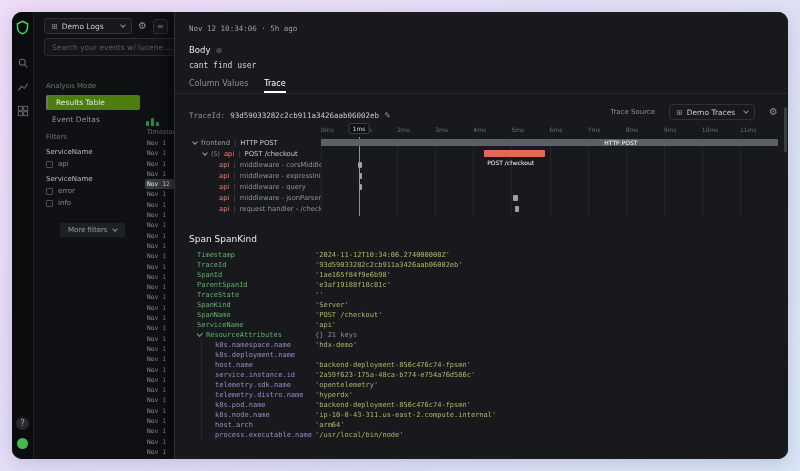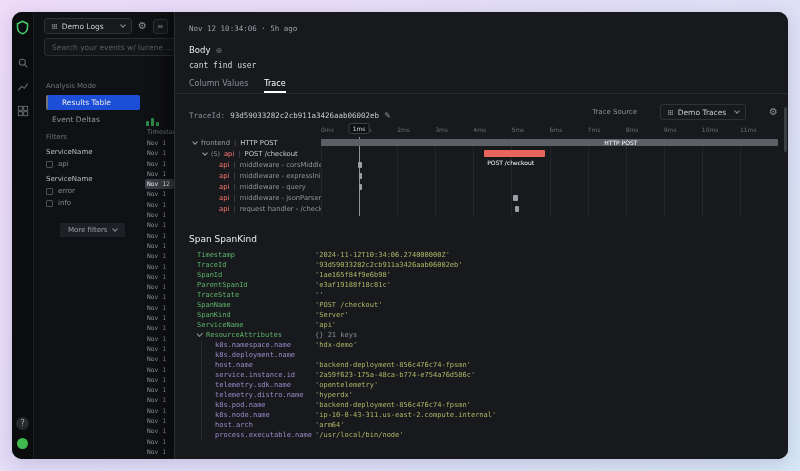--- a/index.html
+++ b/index.html
@@ -33,21 +33,21 @@
   .icon-btn{width:15px;height:15px;border:1px solid #2e3136;border-radius:3px;background:#17191d;color:#8b9097;
             font-size:8px;display:flex;align-items:center;justify-content:center}
   .search{position:absolute;left:10px;top:26px;width:562px;height:18px;background:#141619;border:1px solid #2a2d33;
           border-radius:3px;color:#d0d3d7;font-size:7.5px;padding:0 7px;font-family:"DejaVu Sans",sans-serif;outline:none}
   .search::placeholder{color:#5a5f66}
 
   
   .filterpanel{position:absolute;left:22px;top:58px;width:110px;bottom:0;padding:6px 4px 0 12px}
   .section-label{font-size:7px;color:#6d7278;margin:6px 0 5px}
   .am-item{font-size:7.5px;color:#8f949a;padding:3px 6px;margin:2px 0;border-radius:2px}
-  .am-item.active{background:#1d4ed8;color:#e8eaec;border-left:2px solid #737373;padding-left:14px}
+  .am-item.active{background:#4d7c0f;color:#e8eaec;border-left:2px solid #737373;padding-left:8px}
   .fgroup-name{font-size:7px;color:#b9bdc2;margin:7px 0 4px}
   .fopt{display:flex;align-items:center;gap:5px;font-size:7px;color:#878d93;margin:4px 0}
   .cb{width:7px;height:7px;border:1px solid #4a4f55;border-radius:1px;background:transparent;flex:none}
   .more-btn{margin:12px 0 0 14px;background:#1d2024;color:#9aa0a6;font-size:7px;padding:3px 8px;border-radius:0;
             display:inline-flex;gap:5px;align-items:center}
 
   
   .sliver{position:absolute;left:132px;top:58px;width:30px;bottom:0;overflow:hidden}
   .hist{position:absolute;left:2px;top:36px;height:20px;display:flex;align-items:flex-end;gap:2px}
   .hbar{width:3px;background:#2e8a47;border-radius:1px 1px 0 0}
@@ -67,21 +67,21 @@
   .tabs{position:absolute;left:0;right:0;top:62px;height:20px;border-bottom:1px solid #26292f;display:flex;
         padding-left:14px;gap:16px}
   .tab{font-size:8px;color:#8b9097;line-height:20px;position:relative}
   .tab.active{color:#fff}
   .tab.active::after{content:"";position:absolute;left:0;right:0;bottom:0;height:2px;background:#fff}
   .trace-row{position:absolute;left:14px;right:10px;top:90px;height:18px;display:flex;align-items:flex-end;gap:5px}
   .mono{font-family:"DejaVu Sans Mono",monospace}
   .tid-label{font-size:7.5px;color:#8b9097}
   .tid{font-size:7.5px;color:#c9ccd1}
   .pencil{color:#8b9097;font-size:8px}
-  .trace-right{margin-left:auto;display:flex;align-items:center;gap:23px}
+  .trace-right{margin-left:auto;display:flex;align-items:center;gap:14px}
   .ts-label{font-size:7px;color:#8b9097}
   .sel-traces{width:86px}
   .sel-traces .chev{margin-left:auto}
 
   
   .timeline{position:absolute;left:14px;right:10px;top:112px;height:96px}
   .tl-axis{position:relative;margin-left:132px;height:13px}
   .tick{position:absolute;top:2px;font-size:6px;color:#6b7077;white-space:nowrap}
   .marker-badge{position:absolute;top:-1px;transform:translateX(-50%);background:#101114;border:1px solid #3c4046;
                 border-radius:2px;padding:0 3px;font-size:6px;color:#d6d9dc;z-index:6;line-height:9px}
@@ -400,26 +400,26 @@
         </div>
         <div class="kv top">
           <span class="k">ParentSpanId</span>
           <span class="v">'e3af19188f18c81c'</span>
         </div>
         <div class="kv top">
           <span class="k">TraceState</span>
           <span class="v">''</span>
         </div>
         <div class="kv top">
+          <span class="k">SpanKind</span>
+          <span class="v">'Server'</span>
+        </div>
+        <div class="kv top">
           <span class="k">SpanName</span>
           <span class="v">'POST /checkout'</span>
-        </div>
-        <div class="kv top">
-          <span class="k">SpanKind</span>
-          <span class="v">'Server'</span>
         </div>
         <div class="kv top">
           <span class="k">ServiceName</span>
           <span class="v">'api'</span>
         </div>
         <div class="kv object">
           <span class="k">ResourceAttributes</span>
           <span class="v">{} 21 keys</span>
         </div>
         <div class="kv attr">

